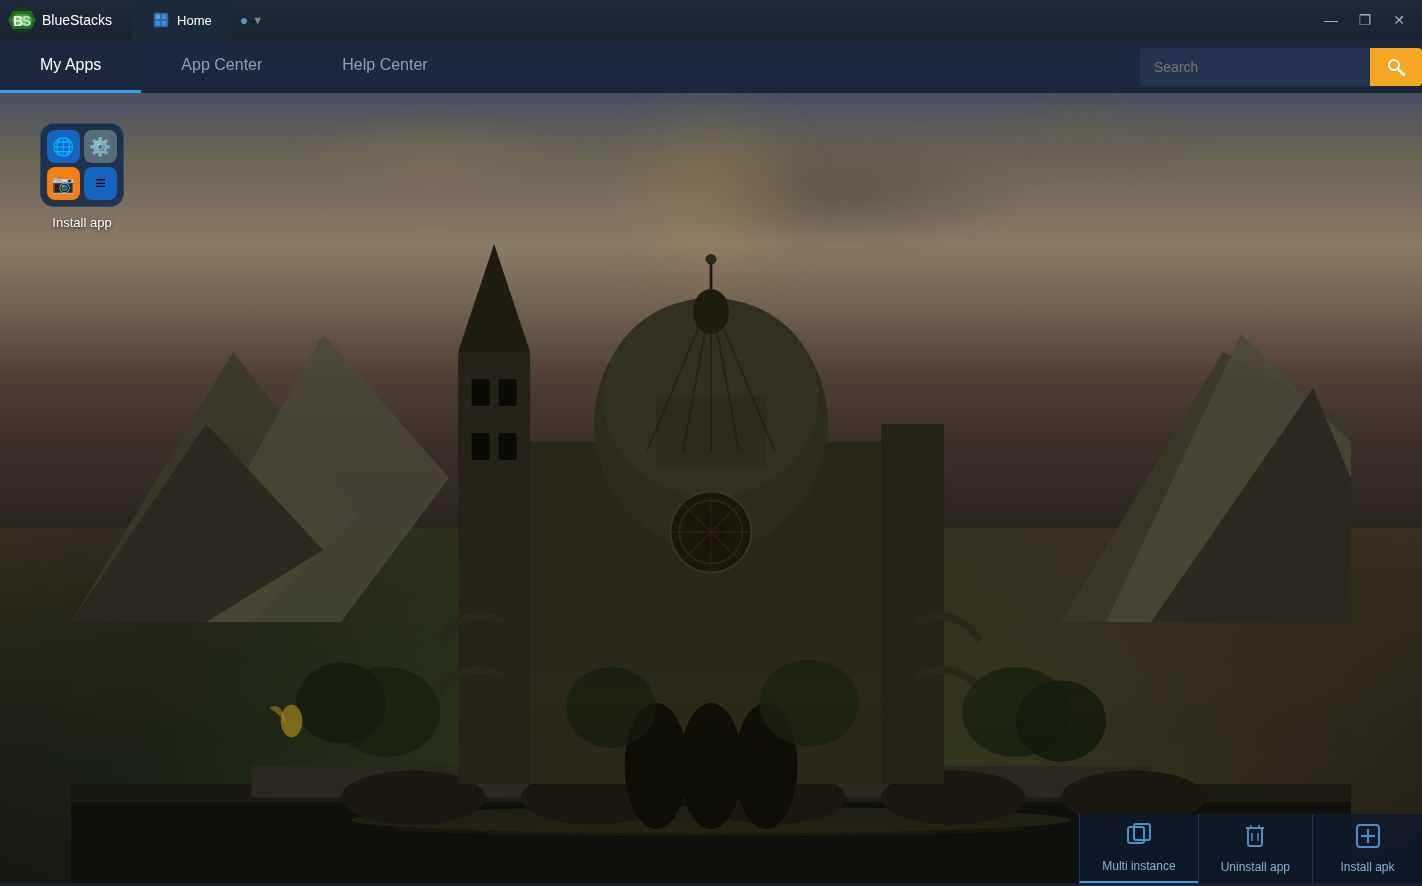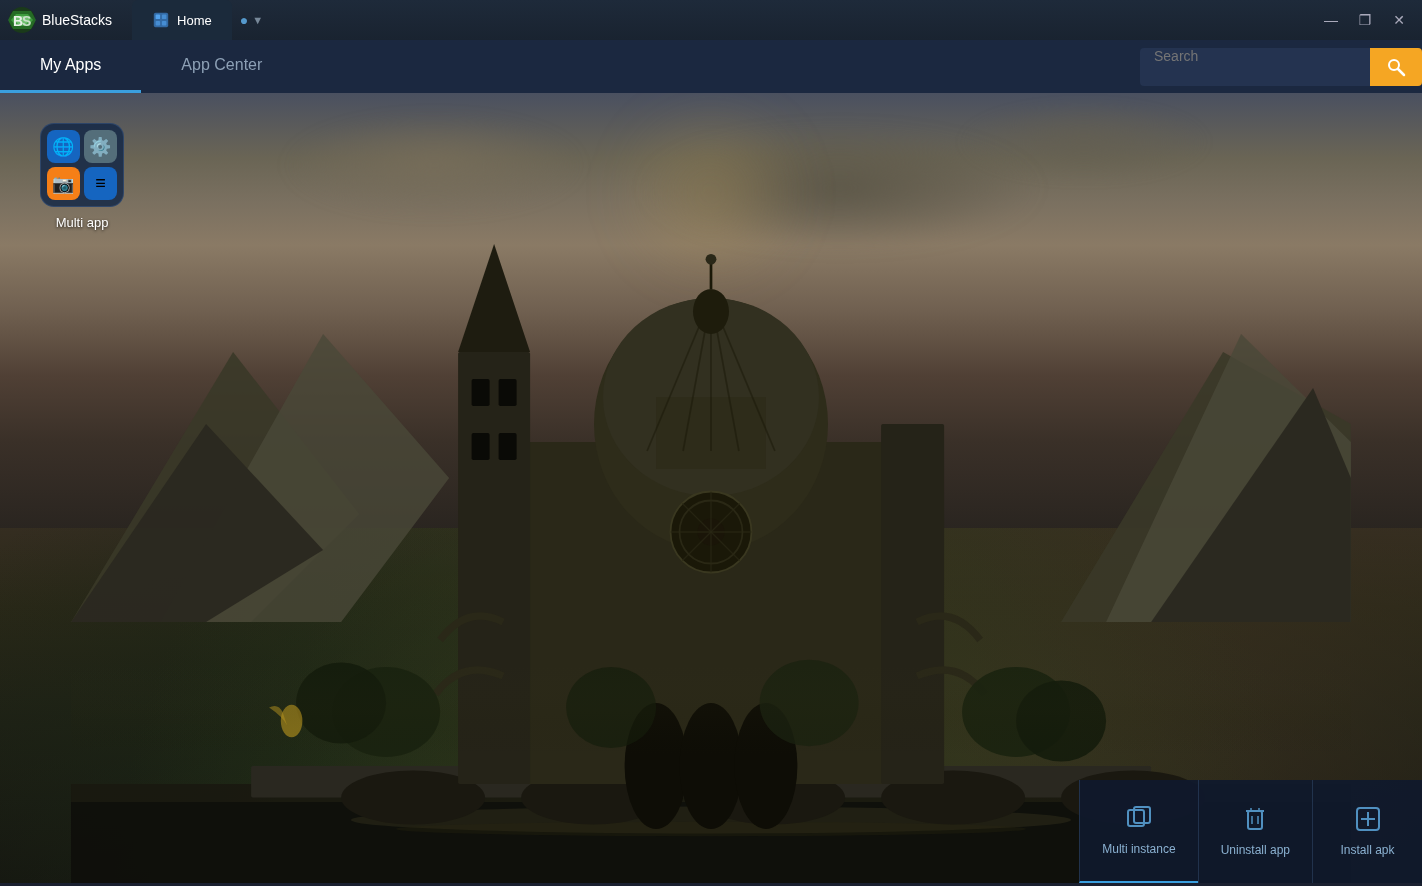--- a/index.html
+++ b/index.html
@@ -110,21 +110,21 @@
     }
 
     .search-area {
       margin-left: auto;
       display: flex;
       align-items: center;
       padding-right: 0;
     }
     .search-box {
       display: flex;
-      align-items: flex-start;
+      align-items: center;
       background: #243350;
       border-radius: 4px 0 0 4px;
       height: 38px;
       width: 230px;
     }
     .search-input {
       background: transparent;
       border: none;
       outline: none;
       color: #8da0b5;
@@ -276,21 +276,21 @@
       display: flex;
       align-items: stretch;
       background: transparent;
     }
     .toolbar-btn {
       display: flex;
       flex-direction: column;
       align-items: center;
       justify-content: center;
       gap: 5px;
-      padding: 25px 22px;
+      padding: 8px 22px;
       background: rgba(15,25,45,0.92);
       color: #8ab0d0;
       font-size: 12px;
       cursor: pointer;
       border-left: 1px solid rgba(60,90,130,0.4);
       min-width: 110px;
     }
     .toolbar-btn-icon {
       font-size: 22px;
       color: #5090c0;
@@ -343,20 +343,23 @@
 </div>
 
 <div class="nav-bar">
   <div class="nav-tabs">
     <div class="nav-tab active">
       <span>My Apps</span>
     </div>
     <div class="nav-tab">
       <span>App Center</span>
     </div>
+    <div class="nav-tab">
+      <span>Help Center</span>
+    </div>
   </div>
 
   <div class="search-area">
     <div class="search-box">
       <input class="search-input" type="text" placeholder="Search" style="">
     </div>
     <div class="search-btn">
       <svg width="20" height="20" viewBox="0 0 20 20">
         <circle cx="8" cy="8" r="5" stroke="white" stroke-width="2" fill="none"></circle>
         <line x1="12" y1="12" x2="18" y2="18" stroke="white" stroke-width="2.5" stroke-linecap="round"></line>
@@ -464,21 +467,21 @@
     </defs>
   </svg>
 
   <div class="app-icon-container">
     <div class="app-icon-grid">
       <div class="app-icon-cell cell-globe">🌐</div>
       <div class="app-icon-cell cell-gear">⚙️</div>
       <div class="app-icon-cell cell-camera">📷</div>
       <div class="app-icon-cell cell-list">≡</div>
     </div>
-    <span class="app-icon-label">Multi app</span>
+    <span class="app-icon-label">Install app</span>
   </div>
 
   <div class="bottom-toolbar">
     <div class="toolbar-btn active-btn">
       <span class="toolbar-btn-icon">
         <svg width="26" height="26" viewBox="0 0 26 26">
           <rect x="2" y="5" width="16" height="16" rx="2" fill="none" stroke="#5090c0" stroke-width="2"></rect>
           <rect x="8" y="2" width="16" height="16" rx="2" fill="none" stroke="#5090c0" stroke-width="2"></rect>
         </svg>
       </span>

